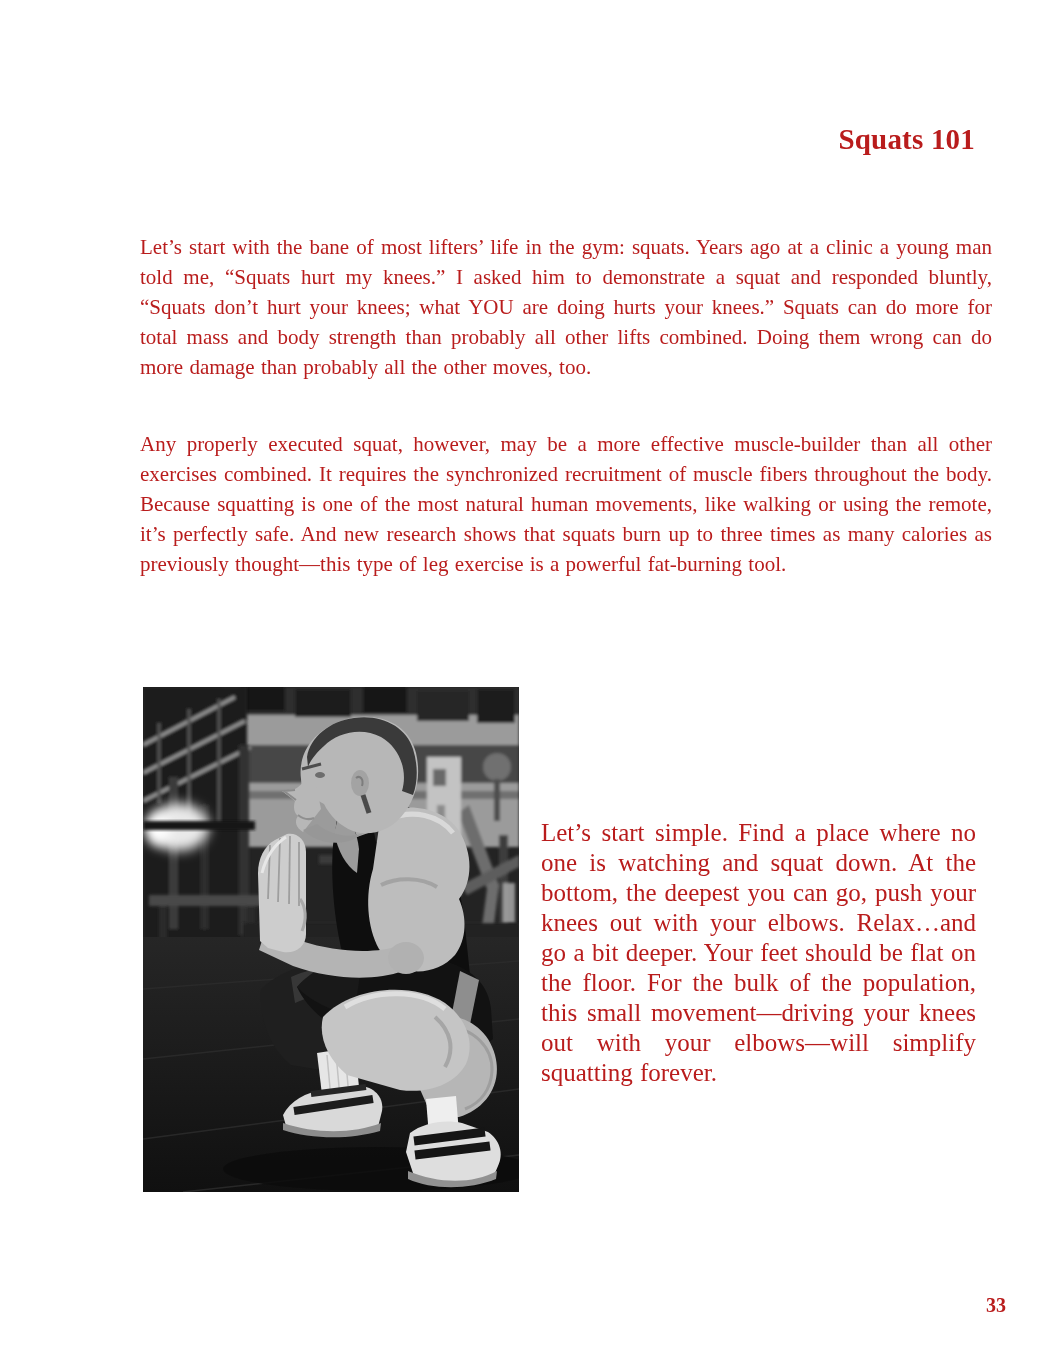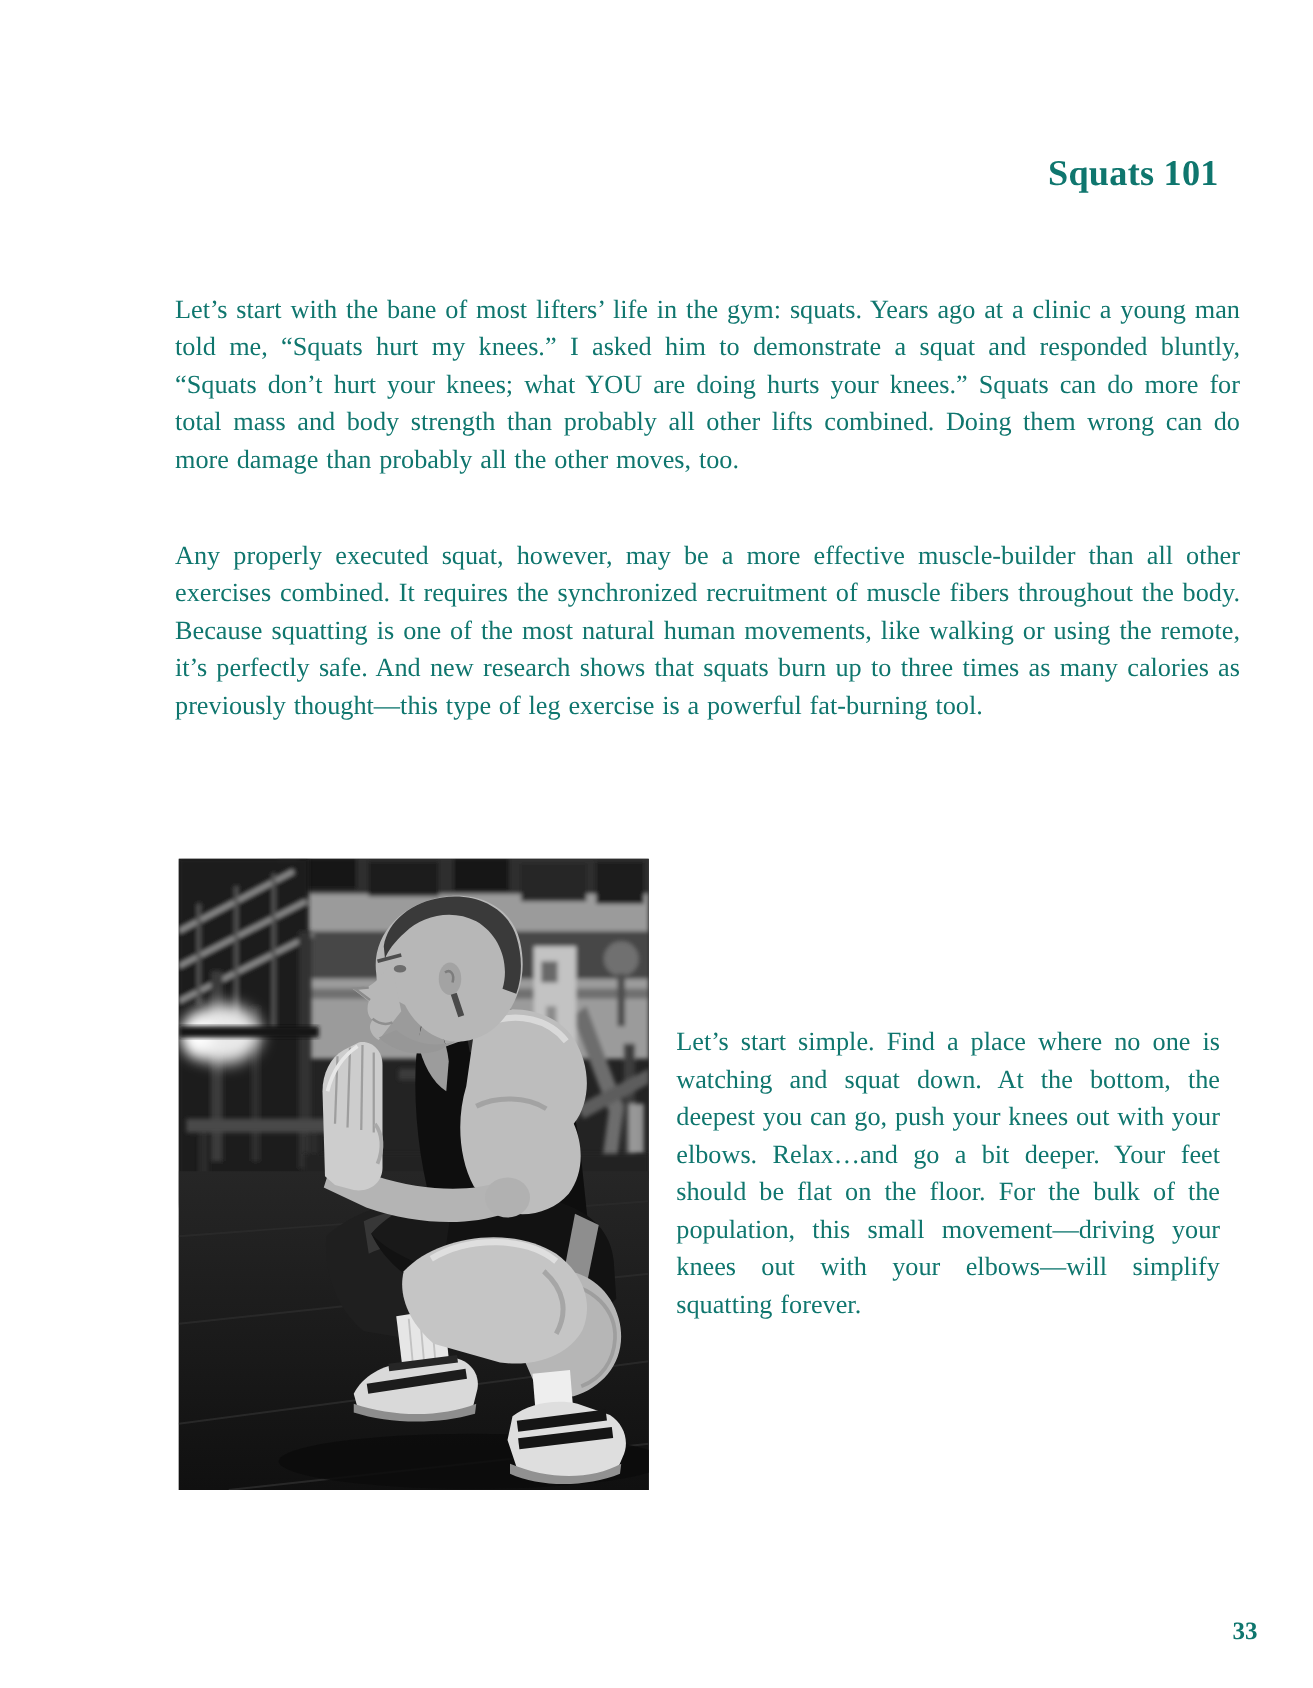--- a/index.html
+++ b/index.html
@@ -1,38 +1,38 @@
 <!DOCTYPE html>
 <html><head>
 <meta charset="utf-8">
 <style>
   * { margin:0; padding:0; box-sizing:border-box; }
   html,body { background:#ffffff; }
   .page {
     position:relative; width:1050px; height:1350px; background:#ffffff;
-    font-family:"Liberation Serif", serif; color:#0f766e; overflow:hidden;
+    font-family:"Liberation Serif", serif; color:#b91c1c; overflow:hidden;
   }
   .title {
     position:absolute; top:123px; left:125px; width:850px;
     text-align:right; font-size:29px; font-weight:bold; letter-spacing:0.2px;
   }
   .para {
     position:absolute; left:124px; width:852px;
     text-align:justify; font-size:21px; line-height:30px; word-spacing:1px;margin-left:16px;
   }
   .p1 { top:232px; }
   .p2 { top:429px; }
   .photo {
     position:absolute; left:143px; top:687px; width:376px; height:505px;
     background:#1a1a1a;
   }
   .photo svg { display:block; width:100%; height:100%; }
   .side-text {
     position:absolute; left:541px; top:818px; width:435px;
-    text-align:justify; font-size:21px; line-height:30px; word-spacing:1px;
+    text-align:justify; font-size:25px; line-height:30px; word-spacing:1px;
   }
   .pageno {
     position:absolute; top:1294px; right:44px;
     font-size:20px; font-weight:bold;
   }
 </style>
 </head>
 <body>
 
 <div class="page">

